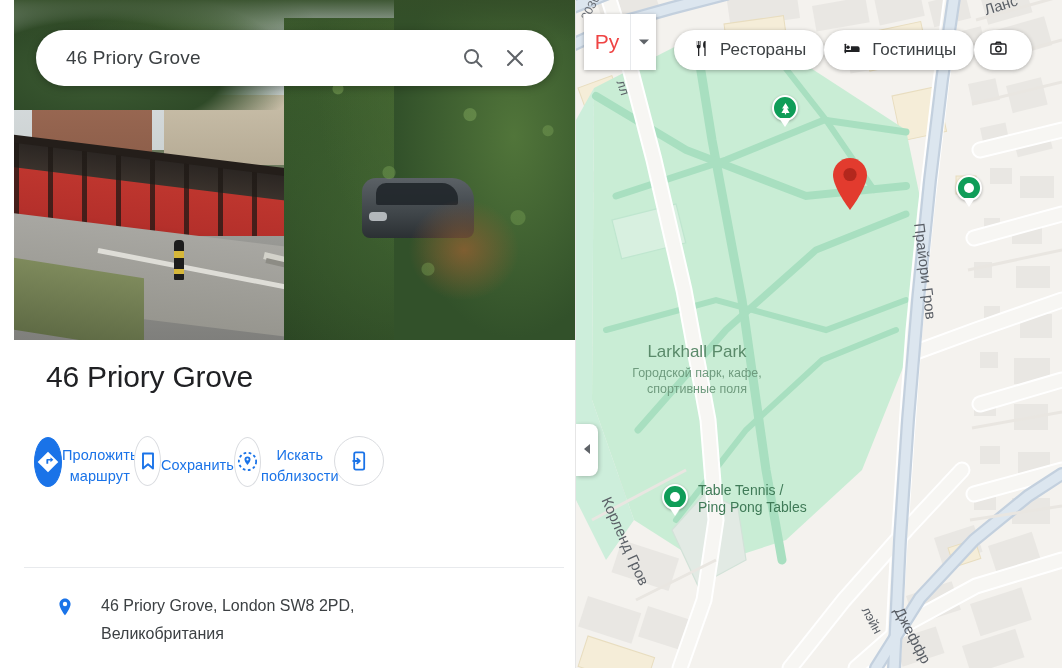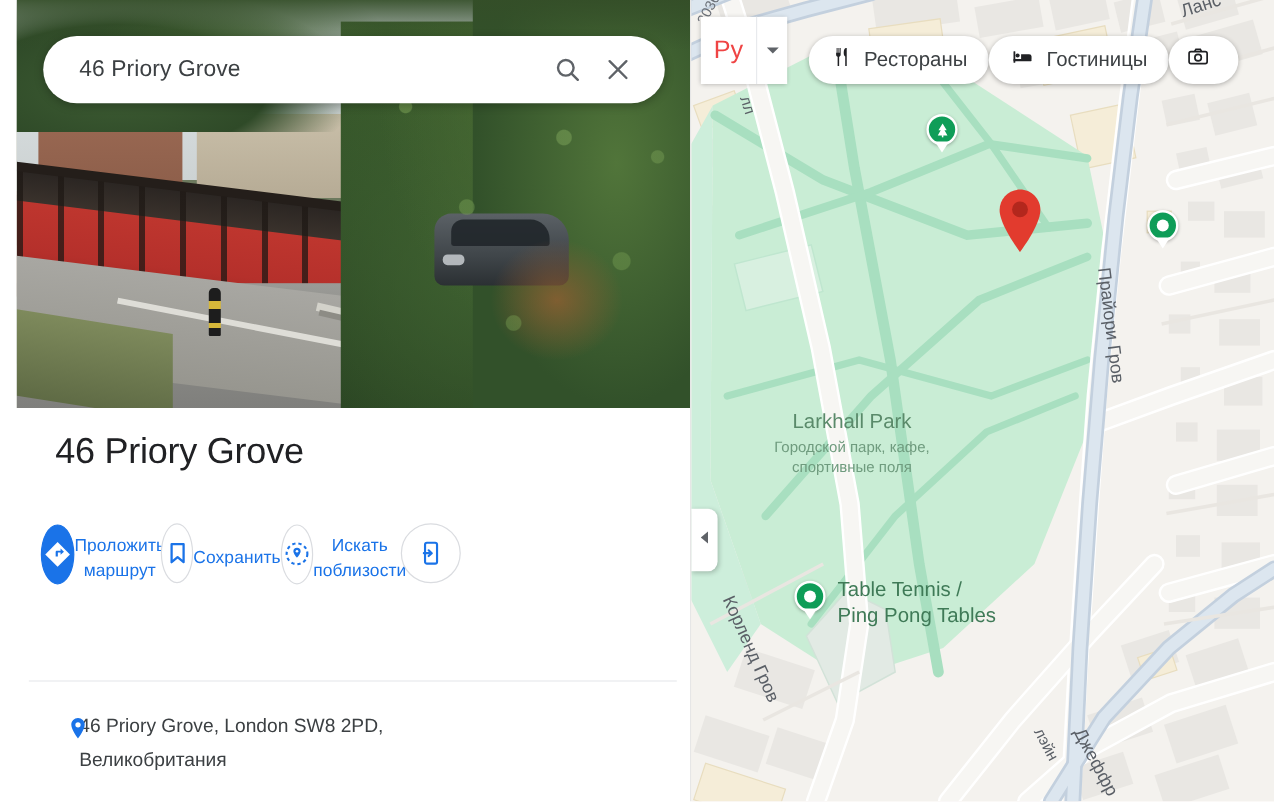--- a/index.html
+++ b/index.html
@@ -164,21 +164,21 @@
 
   
   #divider { position: absolute; left: 24px; top: 567px; width: 540px; height: 1px; background: #e8eaed; }
 
   
   #address-row {
     position: absolute; left: 46px; top: 592px;
     display: flex; align-items: flex-start; width: 500px; cursor: pointer;
   }
   #address-text {
-    margin-left: 20px; font-size: 16px; color: #3c4043;
+    margin-left: 55px; font-size: 16px; color: #3c4043;
     line-height: 1.72; max-width: 330px;
   }
 
   
   #map {
     position: absolute; left: 576px; top: 0;
     width: 486px; height: 668px; overflow: hidden;
     background: #f2efe9;
   }
   #map-bg { position:absolute; inset:0; }
@@ -210,21 +210,21 @@
     position:absolute; left: 0; top: 424px;
     width: 22px; height: 52px; background:#fff;
     border-radius: 0 8px 8px 0;
     box-shadow: 1px 1px 4px rgba(0,0,0,.22);
     display:flex; align-items:center; justify-content:center; cursor:pointer;
   }
 
   
   .park-name { font-size: 17px; color:#5a8a6a; font-weight:400; text-align:center; }
   .park-sub { font-size: 12.5px; color:#6f9b7e; text-align:center; line-height:1.28; }
-  .poi-name { font-size: 17px; color:#3f7a57; line-height:1.22; }
+  .poi-name { font-size: 14px; color:#3f7a57; line-height:1.22; }
   .street-name { font-size: 15px; color:#5a5f66; font-weight:500; white-space:nowrap; }
   .road-shield { font-size: 12px; color:#6b7078; font-weight:500; }
 
   .pin-green {
     width: 26px; height: 26px; border-radius: 50% 50% 50% 50%;
     background:#0f9d58; border: 2.5px solid #fff;
     box-shadow: 0 1px 3px rgba(0,0,0,.3);
     display:flex; align-items:center; justify-content:center;
     position:relative;
   }
@@ -489,21 +489,21 @@
 
     <div class="mlabel road-shield" style="left:2px; top:16px; transform: rotate(-62deg); transform-origin: left top;">3036</div>
 
     <div class="mlabel street-name" style="left:352px; top:222px; transform: rotate(83deg); transform-origin: left top;">Прайори Гров</div>
     <div class="mlabel street-name" style="left:38px; top:494px; transform: rotate(66deg); transform-origin: left top;">Корленд Гров</div>
     <div class="mlabel street-name" style="left:330px; top:604px; transform: rotate(62deg); transform-origin: left top;">Джеффр</div>
     <div class="mlabel street-name" style="left:406px; top:2px; transform: rotate(-18deg); transform-origin: left top;">Ланс</div>
     <div class="mlabel street-name" style="left:296px; top:604px; transform: rotate(62deg); transform-origin: left top; font-size:13px;">лэйн</div>
     <div class="mlabel street-name" style="left:52px; top:78px; transform: rotate(72deg); transform-origin: left top; font-size:13px;">лл</div>
 
-    <div class="mlabel" style="left:16px; top:342px; width:236px;">
+    <div class="mlabel" style="left:3px; top:342px; width:236px;">
       <div class="park-name">Larkhall Park</div>
       <div class="park-sub" style="margin-top:3px;">
         <span>Городской парк, кафе,</span><br><span>спортивные поля</span>
       </div>
     </div>
 
     <div class="mlabel" style="left:196px; top:95px;">
       <div class="pin-green" style="border-radius:50%;">
         <svg width="15" height="15" viewBox="0 0 24 24" fill="#fff">
           <path d="M12 3 6.5 12h3L5.5 19h13L14.5 12h3z"></path>

